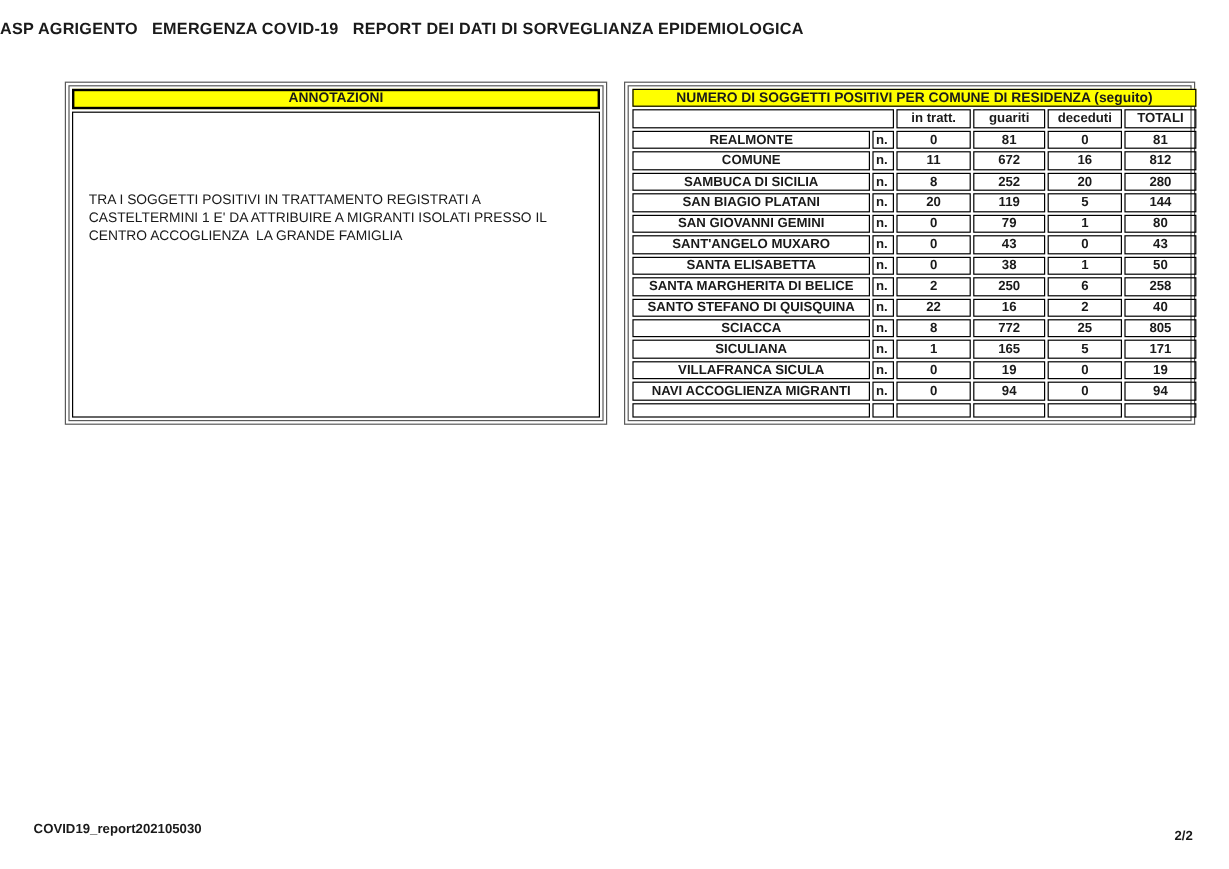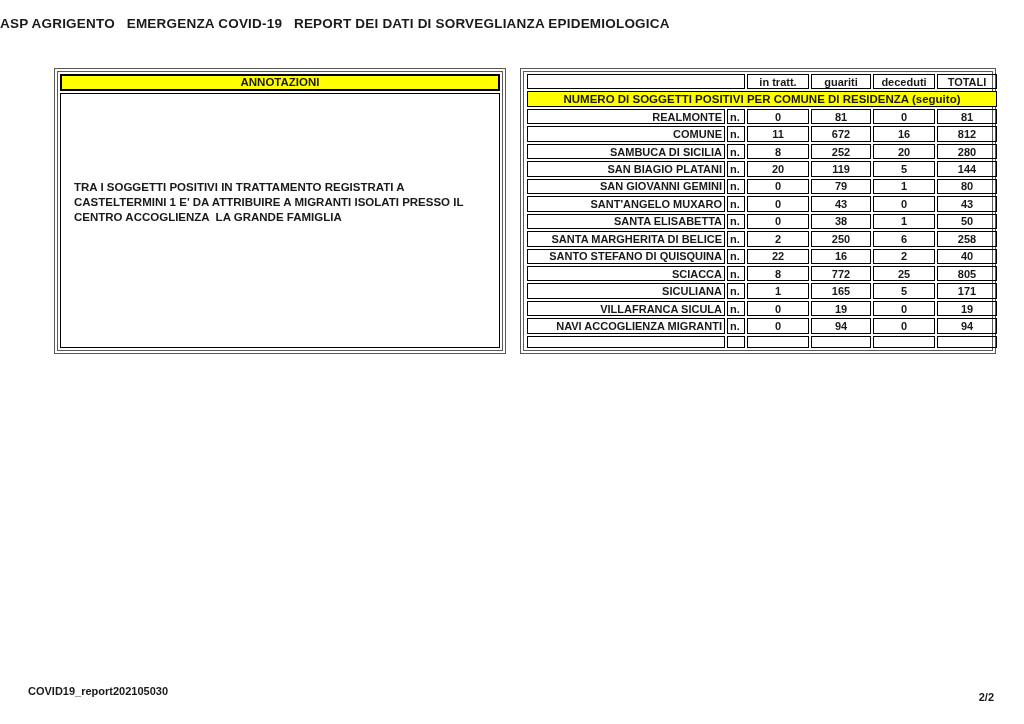--- a/index.html
+++ b/index.html
@@ -40,23 +40,23 @@
     line-height: 13px;
     text-align: center;
     font-size: 11.5px;
     font-weight: bold;
     flex: 0 0 auto;
   }
   .annotations-body {
     border: 1px solid #000000;
     margin-top: 2px;
     flex: 1 1 auto;
-    padding: 86px 14px 0 13px;
+    padding: 66px 14px 0 13px;
     font-size: 11.5px;
-    font-weight: bold;
+    font-weight: normal;
     line-height: 15px;
     white-space: pre-wrap;
   }
 
   
   .table-panel {
     position: absolute;
     left: 520px; top: 68px;
     width: 476px; height: 286px;
     border: 4px double #595959;
@@ -82,21 +82,21 @@
   }
   td.tbl-title {
     background: #ffff00;
     border: 2px solid #000000;
     text-align: center;
     font-size: 11.5px;
     height: 15px;
   }
   td.col-head { text-align: center; }
   td.blank-head { border: 1px solid #000000; }
-  td.comune { text-align: right; padding-left: 3px; }
+  td.comune { text-align: center; padding-left: 3px; }
   td.n-label { text-align: left; padding-left: 2px; }
   td.num { text-align: center; }
   tr.empty-row td { height: 11px; }
 
   
   .footer-left {
     position: absolute;
     left: 28px; top: 685px;
     font-size: 11px;
     font-weight: bold;
@@ -126,29 +126,29 @@
     <colgroup>
       <col style="width:198px">
       <col style="width:18px">
       <col style="width:62px">
       <col style="width:60px">
       <col style="width:62px">
       <col style="width:60px">
     </colgroup>
     <tbody>
       <tr>
+        <td class="tbl-title" colspan="6">NUMERO DI SOGGETTI POSITIVI PER COMUNE DI RESIDENZA (seguito)</td>
+      </tr>
+      <tr>
         <td class="blank-head" colspan="2"></td>
         <td class="col-head">in tratt.</td>
         <td class="col-head">guariti</td>
         <td class="col-head">deceduti</td>
         <td class="col-head">TOTALI</td>
       </tr>
-      <tr>
-        <td class="tbl-title" colspan="6">NUMERO DI SOGGETTI POSITIVI PER COMUNE DI RESIDENZA (seguito)</td>
-      </tr>
 
     <tr>
     <td class="comune">REALMONTE</td>
     <td class="n-label">n.</td>
     <td class="num">0</td>
     <td class="num">81</td>
     <td class="num">0</td>
     <td class="num">81</td>
   </tr>
         <tr>

